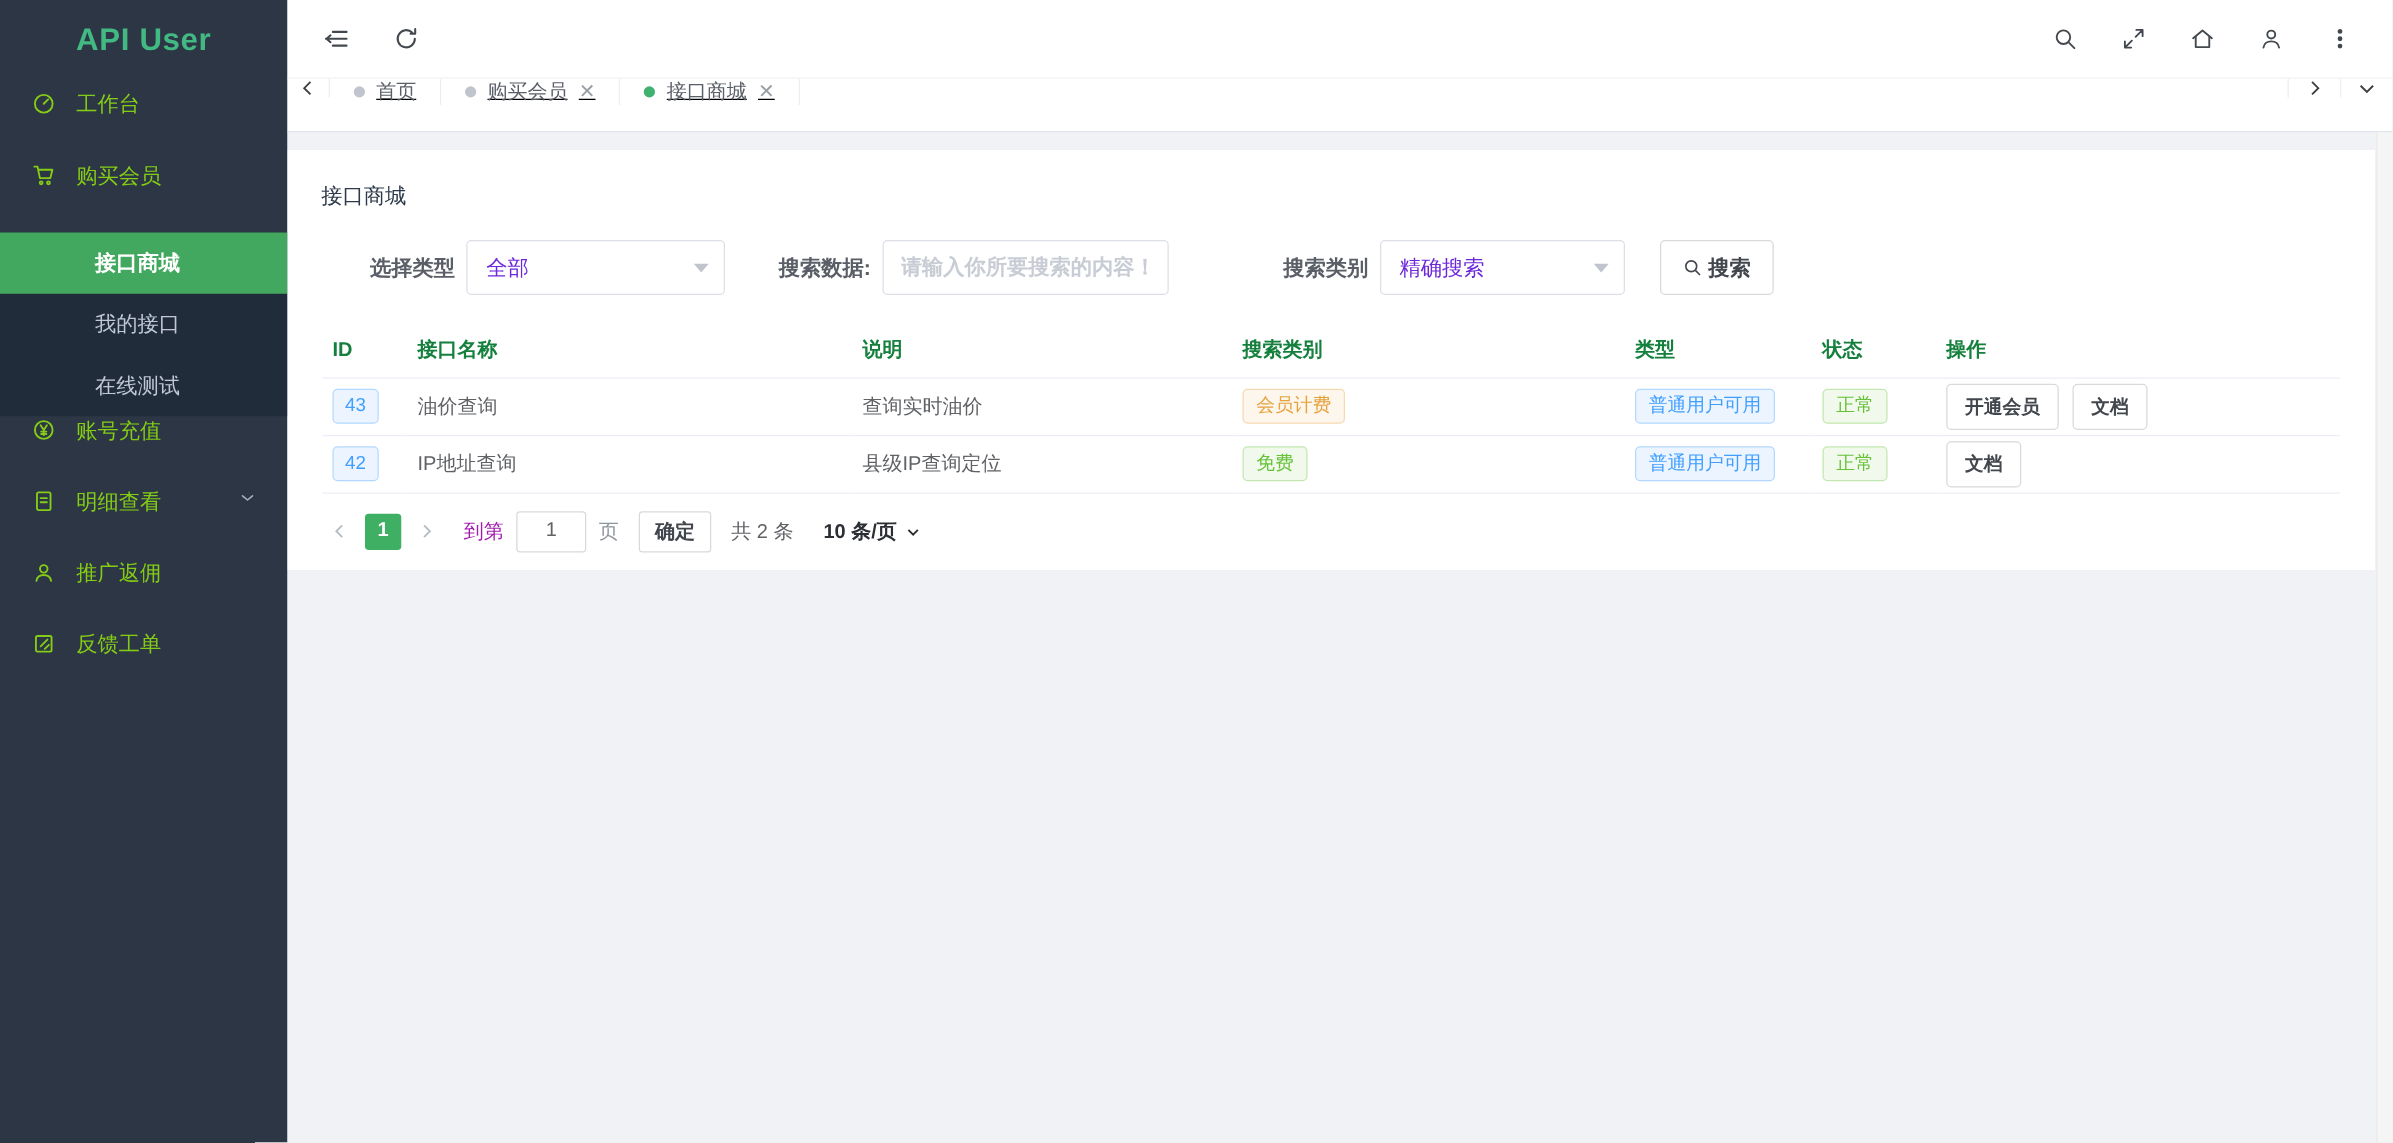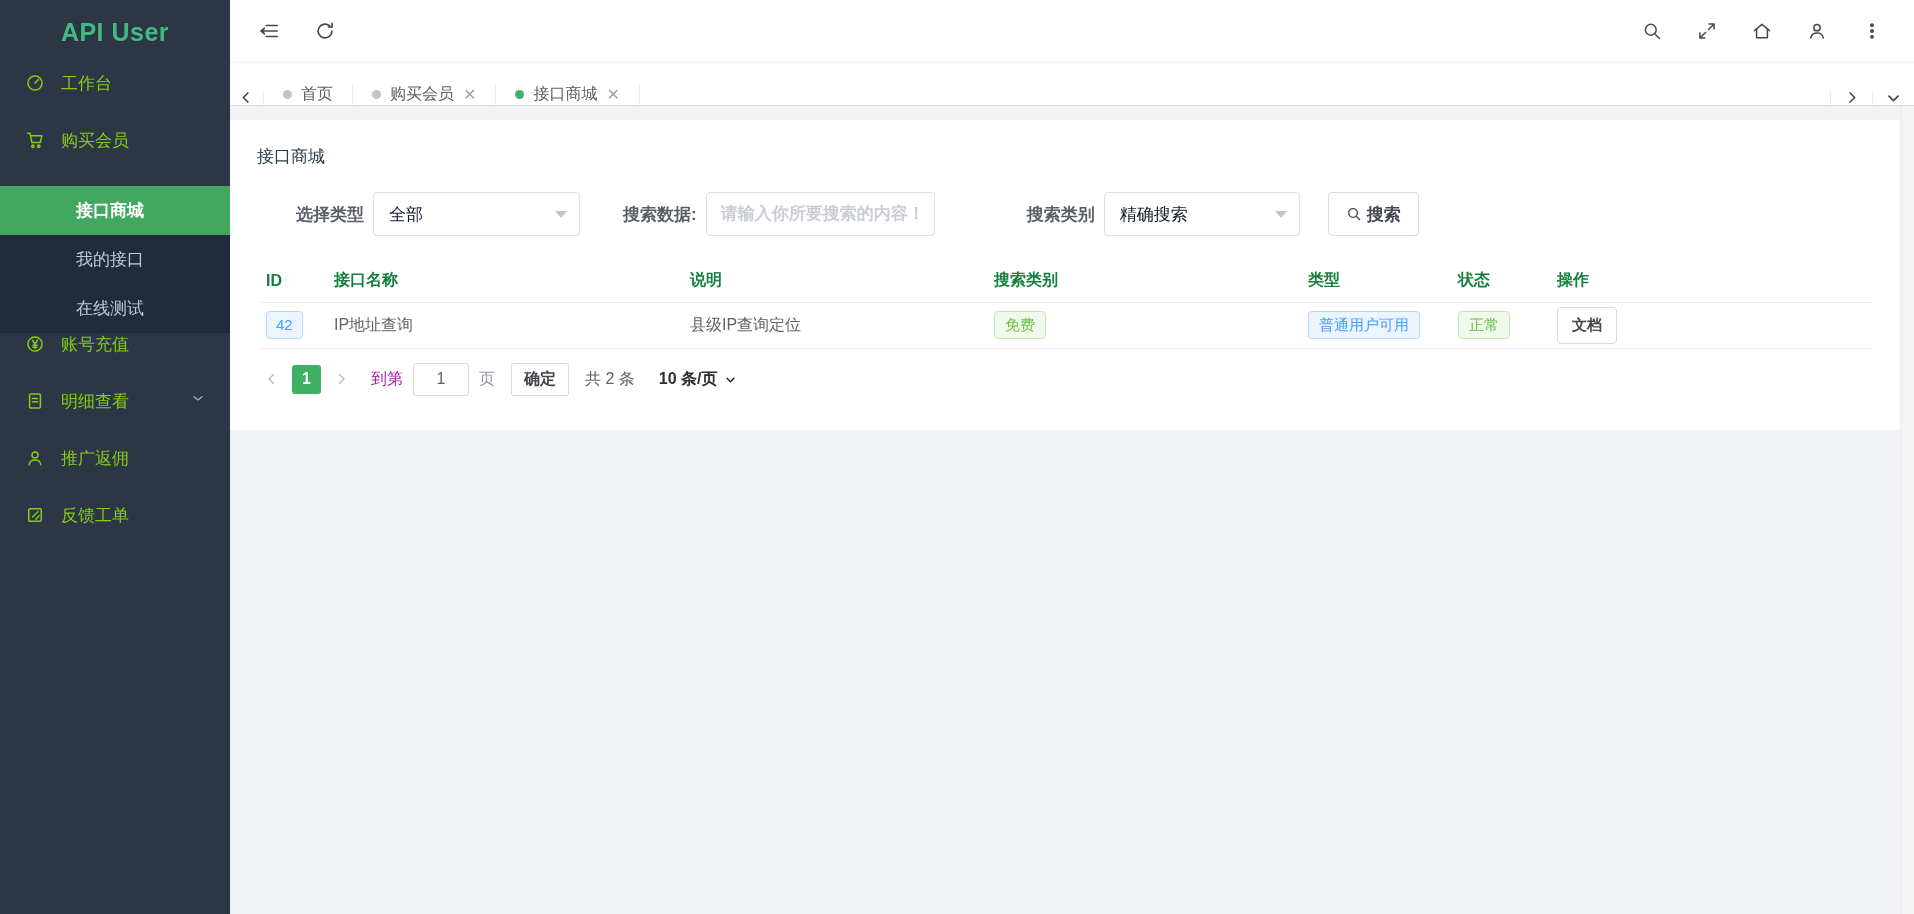--- a/index.html
+++ b/index.html
@@ -31,21 +31,21 @@
   .topbar { height:63px; background:#fff; display:flex; align-items:center;
     border-bottom:1px solid #f0f0f0; }
   .tb-icon { width:22px; height:22px; color:#44494f; cursor:pointer; }
   .tb-icon svg { width:100%; height:100%; }
   .tb-left { display:flex; align-items:center; gap:34px; margin-left:28px; }
   .tb-right { margin-left:auto; display:flex; align-items:center; gap:35px; margin-right:32px; }
   .tb-right .tb-icon { width:20px; height:20px; }
 
   
   .tabbar { height:43px; background:#fff; border-bottom:1px solid #d8dce5;
-    display:flex; align-items:flex-end; }
+    display:flex; align-items:flex-start;text-decoration:underline; }
   .tab-nav { width:34px; display:flex; align-items:center; justify-content:center;
     color:#3c4043; cursor:pointer; border-right:1px solid #ededed; }
   .tab-nav svg { width:15px; height:15px; }
   .tab { display:flex; align-items:center; gap:9px; padding:0 19px;
     border-right:1px solid #ededed; font-size:16px; color:#5a5e66; cursor:pointer;
     background:#fff; }
   .dot { width:9px; height:9px; border-radius:50%; }
   .dot-gray { background:#c0c4cc; }
   .dot-green { background:#30b08f; background:#3fb26f; }
   .tab-close { color:#9aa0a6; font-size:16px; line-height:1; cursor:pointer; }
@@ -56,21 +56,21 @@
 
   
   .content { flex:1; background:#f0f2f5; padding-top:14px; overflow:hidden; position:relative; }
   .card { background:#fff; margin-right:14px; min-height:310px; padding-bottom:14px; }
   .page-title { padding:25px 0 0 27px; font-size:17px; color:#2d3a4b; }
 
   .filter-row { display:flex; align-items:center; margin:24px 0 0 66px; }
   .f-label { font-size:17px; font-weight:bold; color:#5a5e66; }
   .select-box { position:relative; height:44px; border:1px solid #dcdfe6; border-radius:4px;
     background:#fff; display:flex; align-items:center; padding:0 30px 0 15px;
-    font-size:17px; color:#0f172a; cursor:pointer; }
+    font-size:17px; color:#6d28d9; cursor:pointer; }
   .select-box .caret { position:absolute; right:12px; top:50%; margin-top:-3px;
     width:0; height:0; border-left:6px solid transparent; border-right:6px solid transparent;
     border-top:7px solid #c0c4cc; }
   .sel-type { width:207px; margin-left:9px; }
   .sel-cat  { width:196px; margin-left:9px; }
   .text-input { width:229px; height:44px; border:1px solid #dcdfe6; border-radius:4px;
     padding:0 14px; font-size:17px; color:#606266; outline:none;
     font-family:"Liberation Sans","DejaVu Sans",sans-serif;font-weight:bold; }
   .text-input::placeholder { color:#c8ccd4; }
   .ml-43 { margin-left:43px; }
@@ -306,20 +306,29 @@
                 <th class="c1">接口名称</th>
                 <th class="c2">说明</th>
                 <th class="c3">搜索类别</th>
                 <th class="c4">类型</th>
                 <th class="c5">状态</th>
                 <th class="c6">操作</th>
               </tr>
             </thead>
           <tbody id="table-body">
               <tr>
+                <td class="c0"><span class="tag tag-blue id-tag">43</span></td>
+                <td class="c1"><span>油价查询</span></td>
+                <td class="c2"><span>查询实时油价</span></td>
+                <td class="c3"><span class="tag tag-warning">会员计费</span></td>
+                <td class="c4"><span class="tag tag-blue">普通用户可用</span></td>
+                <td class="c5"><span class="tag tag-success">正常</span></td>
+                <td class="c6"><span class="act-btn">开通会员</span><span class="act-btn">文档</span></td>
+              </tr>
+              <tr>
                 <td class="c0"><span class="tag tag-blue id-tag">42</span></td>
                 <td class="c1"><span>IP地址查询</span></td>
                 <td class="c2"><span>县级IP查询定位</span></td>
                 <td class="c3"><span class="tag tag-success">免费</span></td>
                 <td class="c4"><span class="tag tag-blue">普通用户可用</span></td>
                 <td class="c5"><span class="tag tag-success">正常</span></td>
                 <td class="c6"><span class="act-btn">文档</span></td>
               </tr>
             </tbody>
         </table>

